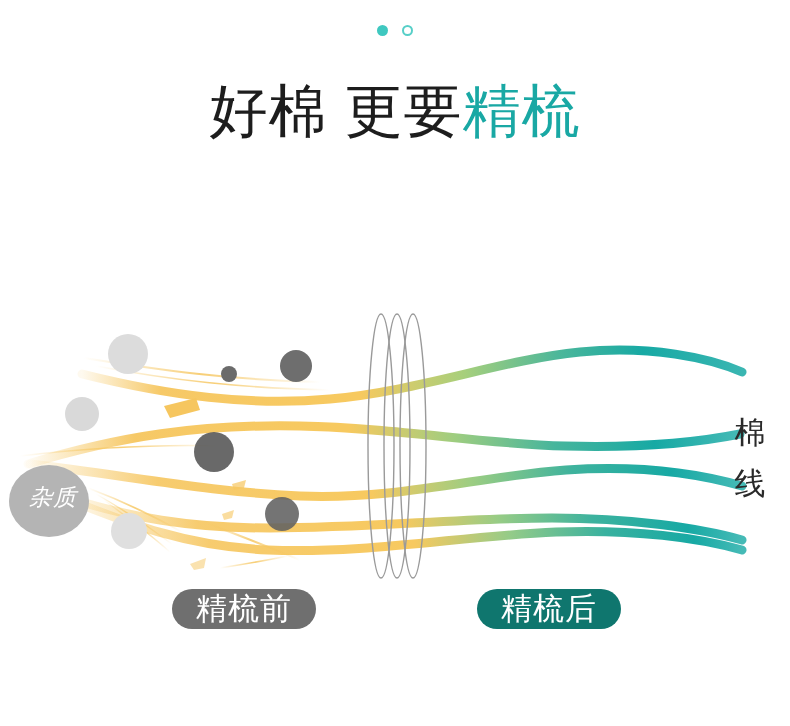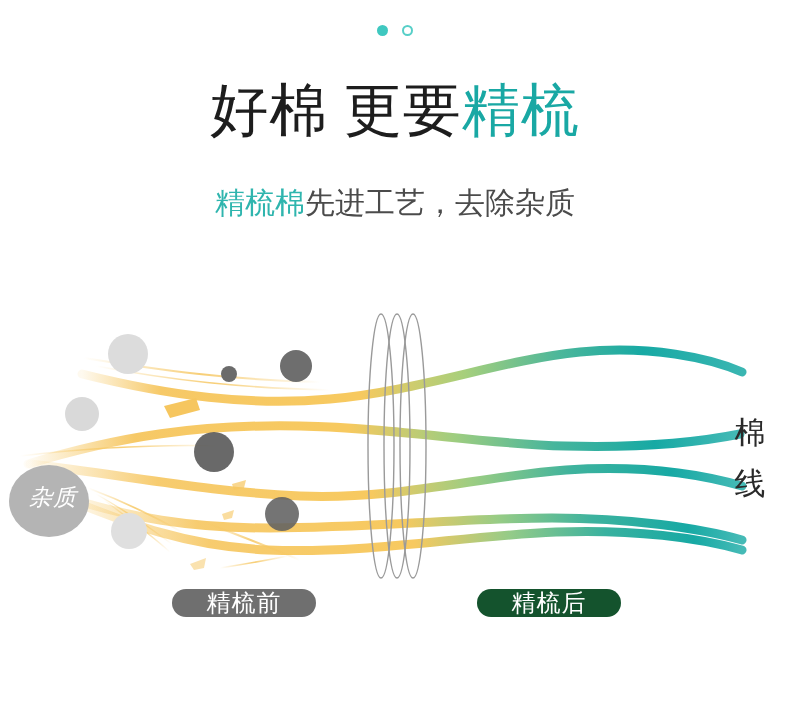--- a/index.html
+++ b/index.html
@@ -42,21 +42,20 @@
     top: 76px;
     left: 0;
     width: 790px;
     text-align: center;
     font-size: 58px;
     line-height: 70px;
     font-weight: 400;
     letter-spacing: 1px;
     color: #1d1d1d;
     white-space: pre;
-    font-family: Liberation Serif, serif;
   }
   .headline .accent { color: #19a8a4; }
 
   
   .subtitle {
     position: absolute;
     top: 181px;
     left: 0;
     width: 790px;
     text-align: center;
@@ -75,33 +74,33 @@
     left: 0;
     width: 790px;
     height: 300px;
   }
   .illustration svg { display: block; }
 
   
   .pill {
     position: absolute;
     top: 589px;
-    height: 28px;
+    height: 40px;
     width: 144px;
     border-radius: 22px;
     display: flex;
     align-items: center;
     justify-content: center;
-    font-size: 24px;
+    font-size: 31px;
     color: #ffffff;
     letter-spacing: 1px;
     box-sizing: border-box;
   }
   .pill-before { left: 172px; background: #6f6f6f; }
-  .pill-after  { left: 477px; background: #14532d; }
+  .pill-after  { left: 477px; background: #0f766e; }
 
   
   .side-label {
     position: absolute;
     left: 728px;
     top: 407px;
     width: 44px;
     font-size: 31px;
     line-height: 51px;
     color: #2a2a2a;
@@ -127,21 +126,20 @@
 <body>
 
 <div class="dots">
   <div class="dot filled"></div>
   <div class="dot hollow"></div>
 </div>
 
 <div class="headline"><span>好棉 更要</span><span class="accent">精梳</span></div>
 
 <div class="subtitle">
-  <span class="line"><span class="accent">精梳棉</span><span>先进工艺，去除杂质</span></span>
 </div>
 
 <div class="illustration">
   <svg width="790" height="300" viewBox="0 0 790 300" xmlns="http://www.w3.org/2000/svg">
     <defs>
       <linearGradient id="gA" x1="0" y1="0" x2="1" y2="0">
         <stop offset="0.00" stop-color="#f6c65f" stop-opacity="0.10"></stop>
         <stop offset="0.12" stop-color="#f6c65f" stop-opacity="0.95"></stop>
         <stop offset="0.42" stop-color="#f7c95f"></stop>
         <stop offset="0.58" stop-color="#a6cf7c"></stop>

